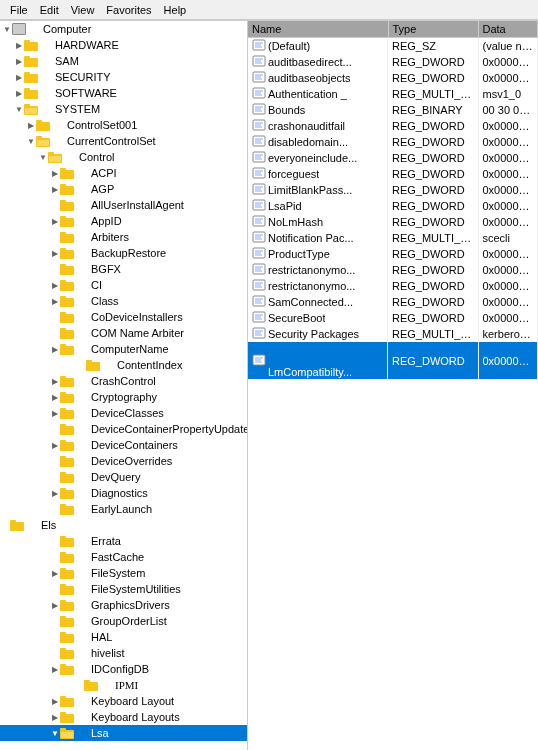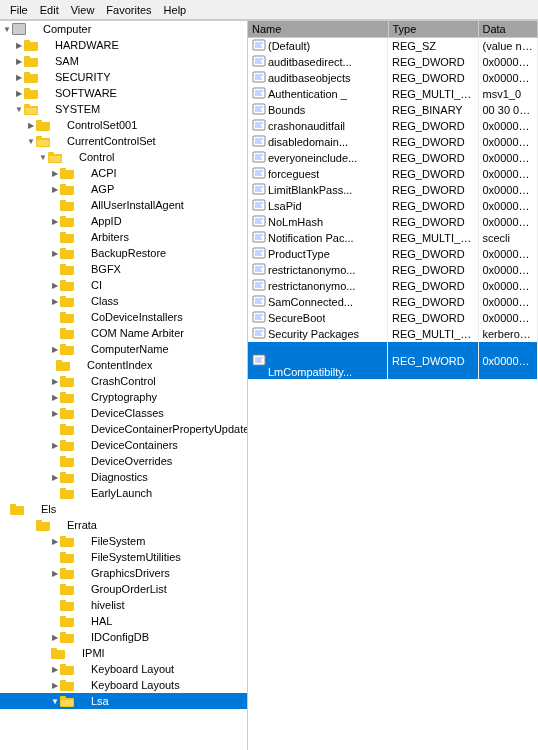--- a/index.html
+++ b/index.html
@@ -318,21 +318,21 @@
       </div>
       <div class="tree-item" style="padding-left: 50px;">
         <span class="arrow">▶</span>
         <span class="folder-icon"><svg width="14" height="12" viewBox="0 0 14 12">
     <rect x="0" y="3" width="14" height="9" rx="1" fill="#f5c518"></rect>
     <rect x="0" y="1" width="6" height="3" rx="1" fill="#f5c518"></rect>
 
   </svg></span>
         <span class="label">ComputerName</span>
       </div>
-      <div class="tree-item" style="padding-left: 46px;">
+      <div class="tree-item" style="padding-left: 76px;">
         <span class="arrow"></span>
         <span class="folder-icon"><svg width="14" height="12" viewBox="0 0 14 12">
     <rect x="0" y="3" width="14" height="9" rx="1" fill="#f5c518"></rect>
     <rect x="0" y="1" width="6" height="3" rx="1" fill="#f5c518"></rect>
 
   </svg></span>
         <span class="label">ContentIndex</span>
       </div>
       <div class="tree-item" style="padding-left: 50px;">
         <span class="arrow">▶</span>
@@ -382,20 +382,29 @@
       <div class="tree-item" style="padding-left: 50px;">
         <span class="arrow"></span>
         <span class="folder-icon"><svg width="14" height="12" viewBox="0 0 14 12">
     <rect x="0" y="3" width="14" height="9" rx="1" fill="#f5c518"></rect>
     <rect x="0" y="1" width="6" height="3" rx="1" fill="#f5c518"></rect>
 
   </svg></span>
         <span class="label">DeviceOverrides</span>
       </div>
       <div class="tree-item" style="padding-left: 50px;">
+        <span class="arrow"></span>
+        <span class="folder-icon"><svg width="14" height="12" viewBox="0 0 14 12">
+    <rect x="0" y="3" width="14" height="9" rx="1" fill="#f5c518"></rect>
+    <rect x="0" y="1" width="6" height="3" rx="1" fill="#f5c518"></rect>
+
+  </svg></span>
+        <span class="label">DevQuery</span>
+      </div>
+      <div class="tree-item" style="padding-left: 50px;">
         <span class="arrow">▶</span>
         <span class="folder-icon"><svg width="14" height="12" viewBox="0 0 14 12">
     <rect x="0" y="3" width="14" height="9" rx="1" fill="#f5c518"></rect>
     <rect x="0" y="1" width="6" height="3" rx="1" fill="#f5c518"></rect>
 
   </svg></span>
         <span class="label">Diagnostics</span>
       </div>
       <div class="tree-item" style="padding-left: 50px;">
         <span class="arrow"></span>
@@ -408,30 +417,39 @@
       </div>
       <div class="tree-item" style="">
         <span class="arrow"></span>
         <span class="folder-icon"><svg width="14" height="12" viewBox="0 0 14 12">
     <rect x="0" y="3" width="14" height="9" rx="1" fill="#f5c518"></rect>
     <rect x="0" y="1" width="6" height="3" rx="1" fill="#f5c518"></rect>
 
   </svg></span>
         <span class="label">Els</span>
       </div>
-      <div class="tree-item" style="padding-left: 26px;">
+      <div class="tree-item" style="padding-left: 50px;">
         <span class="arrow"></span>
         <span class="folder-icon"><svg width="14" height="12" viewBox="0 0 14 12">
     <rect x="0" y="3" width="14" height="9" rx="1" fill="#f5c518"></rect>
     <rect x="0" y="1" width="6" height="3" rx="1" fill="#f5c518"></rect>
 
   </svg></span>
         <span class="label">Errata</span>
       </div>
       <div class="tree-item" style="padding-left: 50px;">
+        <span class="arrow"></span>
+        <span class="folder-icon"><svg width="14" height="12" viewBox="0 0 14 12">
+    <rect x="0" y="3" width="14" height="9" rx="1" fill="#f5c518"></rect>
+    <rect x="0" y="1" width="6" height="3" rx="1" fill="#f5c518"></rect>
+
+  </svg></span>
+        <span class="label">FastCache</span>
+      </div>
+      <div class="tree-item" style="padding-left: 50px;">
         <span class="arrow">▶</span>
         <span class="folder-icon"><svg width="14" height="12" viewBox="0 0 14 12">
     <rect x="0" y="3" width="14" height="9" rx="1" fill="#f5c518"></rect>
     <rect x="0" y="1" width="6" height="3" rx="1" fill="#f5c518"></rect>
 
   </svg></span>
         <span class="label">FileSystem</span>
       </div>
       <div class="tree-item" style="padding-left: 50px;">
         <span class="arrow"></span>
@@ -460,41 +478,41 @@
   </svg></span>
         <span class="label">GroupOrderList</span>
       </div>
       <div class="tree-item" style="padding-left: 50px;">
         <span class="arrow"></span>
         <span class="folder-icon"><svg width="14" height="12" viewBox="0 0 14 12">
     <rect x="0" y="3" width="14" height="9" rx="1" fill="#f5c518"></rect>
     <rect x="0" y="1" width="6" height="3" rx="1" fill="#f5c518"></rect>
 
   </svg></span>
+        <span class="label">HAL</span>
+      </div>
+      <div class="tree-item" style="padding-left: 50px;">
+        <span class="arrow"></span>
+        <span class="folder-icon"><svg width="14" height="12" viewBox="0 0 14 12">
+    <rect x="0" y="3" width="14" height="9" rx="1" fill="#f5c518"></rect>
+    <rect x="0" y="1" width="6" height="3" rx="1" fill="#f5c518"></rect>
+
+  </svg></span>
         <span class="label">hivelist</span>
       </div>
       <div class="tree-item" style="padding-left: 50px;">
-        <span class="arrow"></span>
-        <span class="folder-icon"><svg width="14" height="12" viewBox="0 0 14 12">
-    <rect x="0" y="3" width="14" height="9" rx="1" fill="#f5c518"></rect>
-    <rect x="0" y="1" width="6" height="3" rx="1" fill="#f5c518"></rect>
-
-  </svg></span>
-        <span class="label">HAL</span>
-      </div>
-      <div class="tree-item" style="padding-left: 50px;">
         <span class="arrow">▶</span>
         <span class="folder-icon"><svg width="14" height="12" viewBox="0 0 14 12">
     <rect x="0" y="3" width="14" height="9" rx="1" fill="#f5c518"></rect>
     <rect x="0" y="1" width="6" height="3" rx="1" fill="#f5c518"></rect>
 
   </svg></span>
         <span class="label">IDConfigDB</span>
       </div>
-      <div class="tree-item" style="padding-left: 41px;">
+      <div class="tree-item" style="padding-left: 74px; font-family: Liberation Serif, serif;">
         <span class="arrow"></span>
         <span class="folder-icon"><svg width="14" height="12" viewBox="0 0 14 12">
     <rect x="0" y="3" width="14" height="9" rx="1" fill="#f5c518"></rect>
     <rect x="0" y="1" width="6" height="3" rx="1" fill="#f5c518"></rect>
 
   </svg></span>
         <span class="label">IPMI</span>
       </div>
       <div class="tree-item" style="padding-left: 50px;">
         <span class="arrow">▶</span>

